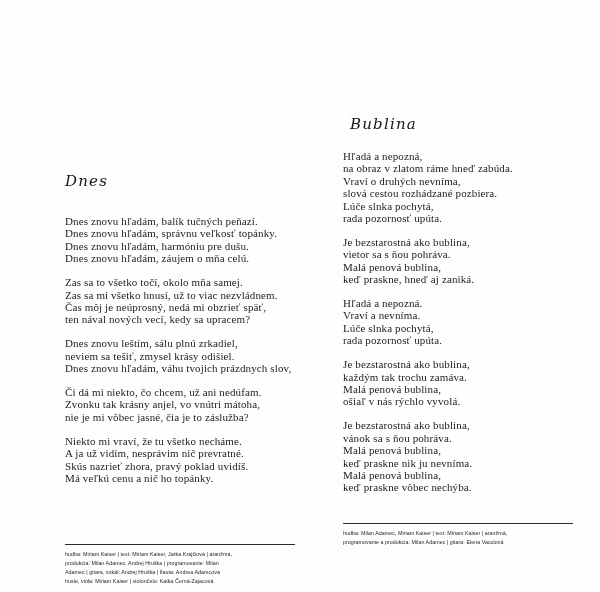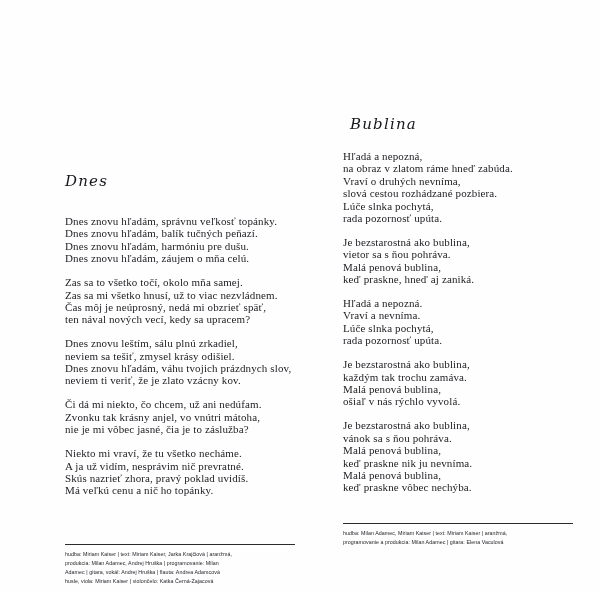--- a/index.html
+++ b/index.html
@@ -116,36 +116,35 @@
 </head>
 <body>
 
 <div class="page">
 
   <div class="column col-left">
     <div class="poem-title title-left">Dnes</div>
 
     <div class="verses verses-left">
       <p class="stanza">
+        <span class="line">Dnes znovu hľadám, balík tučných peňazí.</span>
         <span class="line">Dnes znovu hľadám, správnu veľkosť topánky.</span>
-        <span class="line">Dnes znovu hľadám, balík tučných peňazí.</span>
         <span class="line">Dnes znovu hľadám, harmóniu pre dušu.</span>
         <span class="line">Dnes znovu hľadám, záujem o mňa celú.</span>
       </p>
       <p class="stanza">
         <span class="line">Zas sa to všetko točí, okolo mňa samej.</span>
         <span class="line">Zas sa mi všetko hnusí, už to viac nezvládnem.</span>
         <span class="line">Čas môj je neúprosný, nedá mi obzrieť späť,</span>
         <span class="line">ten nával nových vecí, kedy sa upracem?</span>
       </p>
       <p class="stanza">
         <span class="line">Dnes znovu leštím, sálu plnú zrkadiel,</span>
         <span class="line">neviem sa tešiť, zmysel krásy odišiel.</span>
         <span class="line">Dnes znovu hľadám, váhu tvojich prázdnych slov,</span>
-        <span class="line">neviem ti veriť, že je zlato vzácny kov.</span>
       </p>
       <p class="stanza">
         <span class="line">Či dá mi niekto, čo chcem, už ani nedúfam.</span>
         <span class="line">Zvonku tak krásny anjel, vo vnútri mátoha,</span>
         <span class="line">nie je mi vôbec jasné, čia je to záslužba?</span>
       </p>
       <p class="stanza">
         <span class="line">Niekto mi vraví, že tu všetko necháme.</span>
         <span class="line">A ja už vidím, nesprávim nič prevratné.</span>
         <span class="line">Skús nazrieť zhora, pravý poklad uvidíš.</span>

